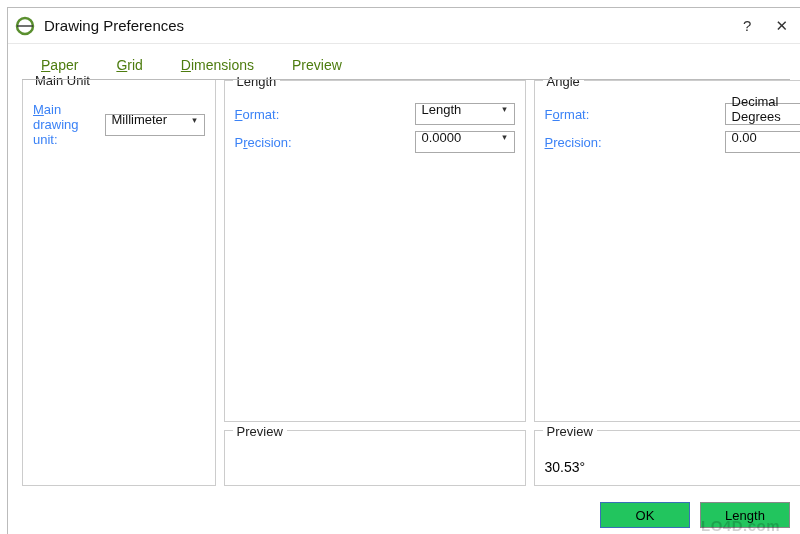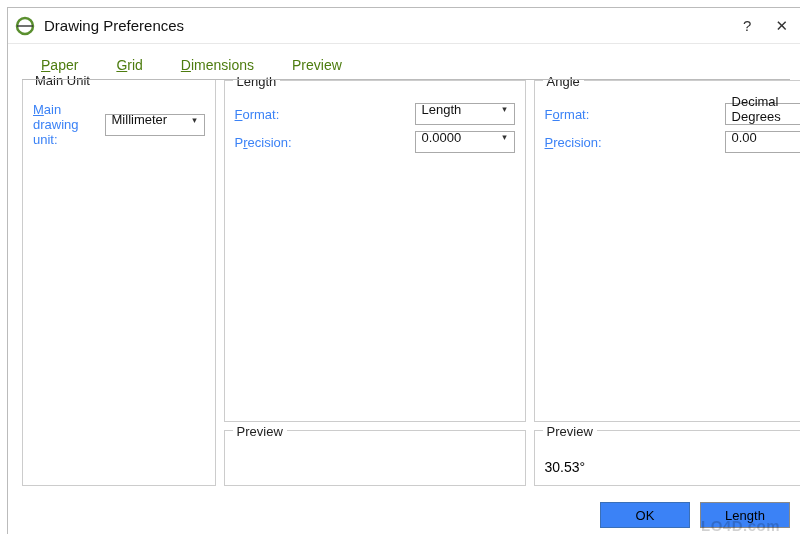--- a/index.html
+++ b/index.html
@@ -149,21 +149,21 @@
     .button-row {
       display: flex;
       justify-content: flex-end;
       gap: 10px;
       padding: 6px 14px 10px 0;
     }
     .btn {
       min-width: 90px;
       height: 26px;
       border: 1px solid #888;
-      background: #3b82f6;
+      background: #22c55e;
       font-size: 13px;
       display: flex;
       align-items: center;
       justify-content: center;
       cursor: pointer;
     }
     .btn.primary {
       border: 1.5px solid #3a6fb7;
     }
     .watermark {

